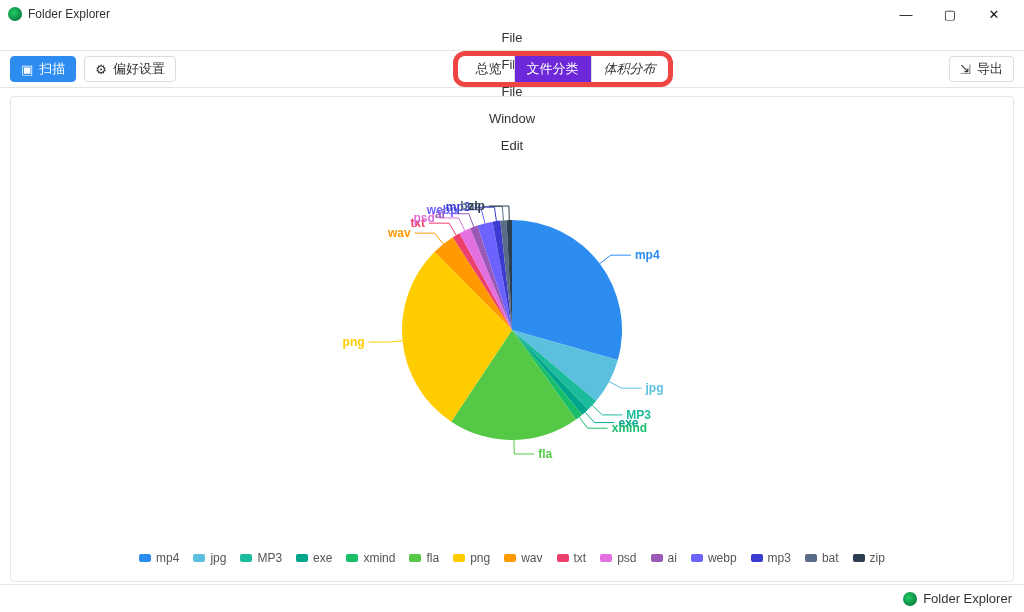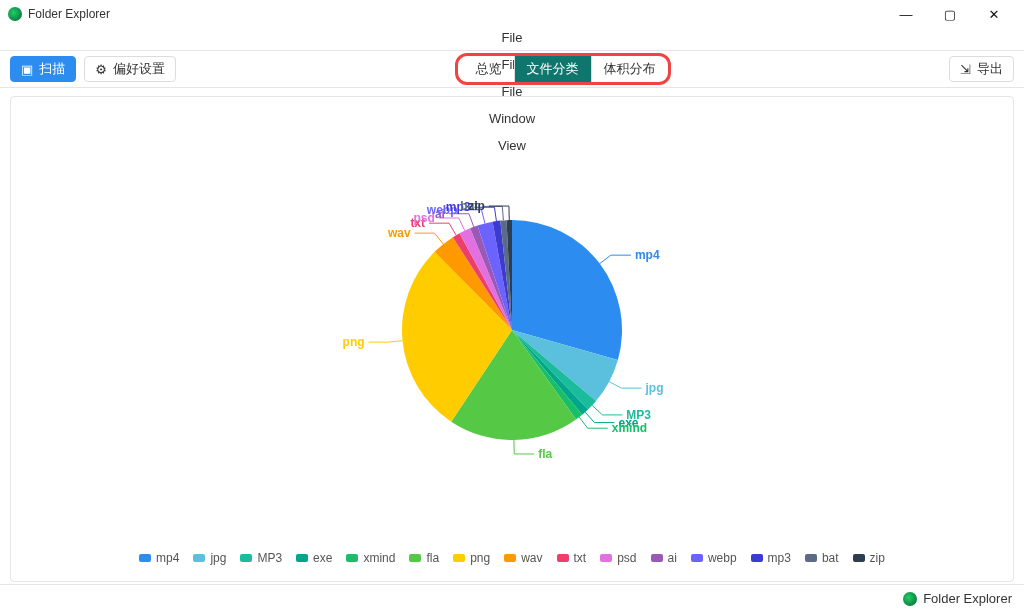--- a/index.html
+++ b/index.html
@@ -7,24 +7,24 @@
   .titlebar { height: 28px; display: flex; align-items: center; padding: 0 8px; }
   .titlebar .app-icon { width: 14px; height: 14px; border-radius: 50%; background: radial-gradient(circle at 40% 40%, #2c6, #063); margin-right: 6px; }
   .titlebar .title { font-size: 12px; }
   .winbtns { margin-left: auto; display: flex; }
   .winbtns span { width: 44px; text-align: center; font-size: 13px; color: #111; cursor: default; }
   .menubar { height: 22px; display: flex; align-items: center; padding: 0 12px; gap: 8px; font-size: 13px; flex-direction: column; }
   .menubar div { padding: 2px 8px; cursor: default; }
   .toolbar { height: 38px; border-top: 1px solid #e5e5e5; border-bottom: 1px solid #e5e5e5; display: flex; align-items: center; padding: 0 10px; gap: 8px; }
   .btn { display: inline-flex; align-items: center; gap: 6px; height: 26px; padding: 0 10px; border: 1px solid #dcdcdc; border-radius: 4px; cursor: default; font-size: 13px; background: #fff; }
   .btn.primary { background: #2d8cf0; border-color: #2d8cf0; color: #fff; }
-  .seg { display: inline-flex; border: 3px solid #ef4444; border-radius: 12px; overflow: hidden; padding-left: 6px; }
+  .seg { display: inline-flex; border: 5px solid #ef4444; border-radius: 12px; overflow: hidden; padding-left: 6px; }
   .seg div { padding: 4px 12px; font-size: 13px; cursor: default; border-right: 1px solid #dcdcdc; }
-  .seg div:last-child { border-right: none; }
-  .seg div.active { background: #0f766e; color: #fff; }
+  .seg div:last-child { border-right: none; font-style: italic; }
+  .seg div.active { background: #6d28d9; color: #fff; }
   .content { position: relative; margin: 8px 10px; border: 1px solid #e5e5e5; border-radius: 4px; height: 486px; }
   .chart-wrap { position: absolute; left: 50%; top: 44%; transform: translate(-50%, -50%); }
   .legend { position: absolute; bottom: 16px; left: 0; right: 0; display: flex; justify-content: center; flex-wrap: wrap; gap: 14px; font-size: 12px; color: #555; }
   .legend .item { display: inline-flex; align-items: center; gap: 5px; }
   .legend .sw { width: 12px; height: 8px; border-radius: 2px; }
   .statusbar { position: absolute; bottom: 0; height: 28px; width: 100%; border-top: 1px solid #e5e5e5; display: flex; align-items: center; justify-content: flex-end; padding: 0 12px; font-size: 13px; color: #333; gap: 6px; }
   .statusbar .app-icon { width: 14px; height: 14px; border-radius: 50%; background: radial-gradient(circle at 40% 40%, #2c6, #063); }
   svg.pie { display: block; }
 </style>
 </head>
@@ -38,21 +38,21 @@
     <span>▢</span>
     <span>✕</span>
   </div>
 </div>
 
 <div class="menubar">
   <div>File</div>
   <div>File</div>
   <div>File</div>
   <div>Window</div>
-  <div>View</div>
+  <div>Edit</div>
 </div>
 
 <div class="toolbar">
   <div class="btn primary">
     <span>▣</span>
     <span>扫描</span>
   </div>
   <div class="btn">
     <span>⚙</span>
     <span>偏好设置</span>

